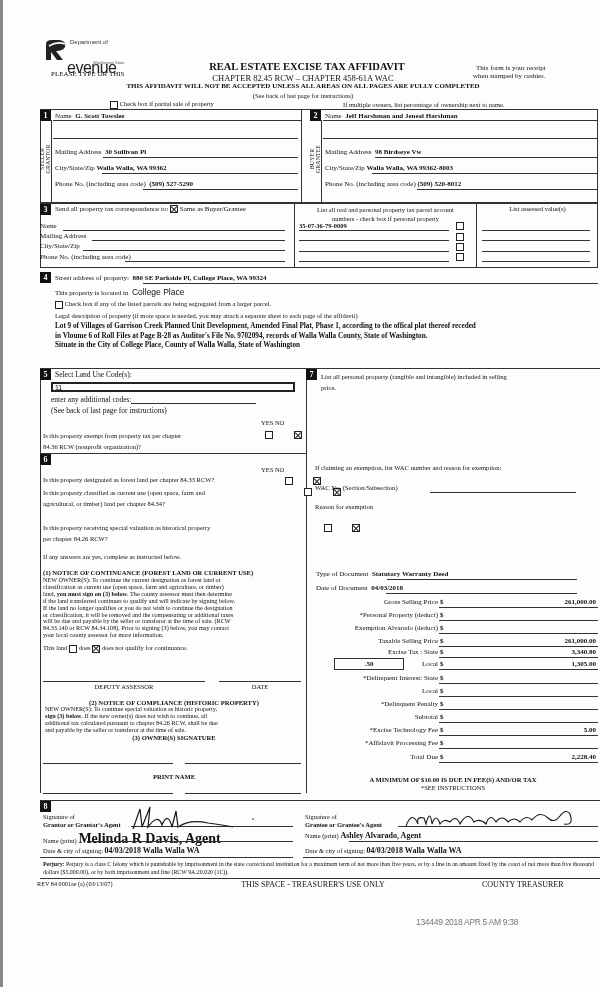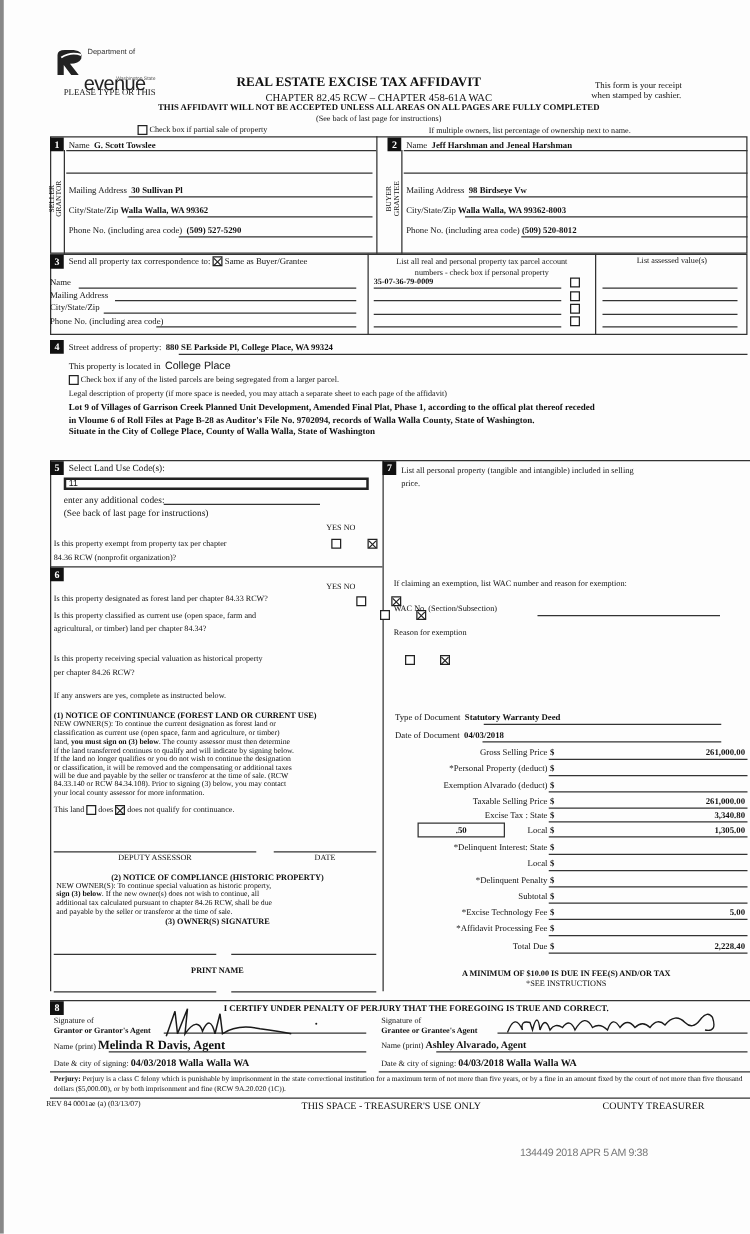--- a/index.html
+++ b/index.html
@@ -33,21 +33,21 @@
   <div class="abs" style="left:40px;top:38px;width:90px;height:28px;">
     <svg class="abs" style="left:0;top:0;" width="26" height="24" viewBox="0 0 26 24">
       <path d="M3 22 L3 6 Q3 2 9 2 L16 2 Q24 3 22 9 Q20 13 13 13 L20 22 L14 22 L8 14 L8 22 Z" fill="#222"></path>
       <path d="M6 8 Q14 3 22 6" stroke="#fff" stroke-width="1.5" fill="none"></path>
     </svg>
     <span class="abs sans" style="left:27px;top:1px;font-size:6px;color:#333;">Department of</span>
     <span class="abs sans" style="left:24px;top:6px;font-size:16px;color:#222;letter-spacing:-0.5px;line-height:16px;margin-top:16px;">evenue</span>
     <span class="abs sans" style="left:50px;top:22px;font-size:4px;color:#555;">Washington State</span>
   </div>
   <div class="abs" style="left:48px;top:70px;font-size:7px;">PLEASE TYPE OR THIS</div>
-  <div class="abs c b" style="left:164px;top:61px;width:240px;font-size:10.5px;">REAL ESTATE EXCISE TAX AFFIDAVIT</div>
+  <div class="abs c b" style="left:184px;top:61px;width:240px;font-size:10.5px;">REAL ESTATE EXCISE TAX AFFIDAVIT</div>
   <div class="abs c" style="left:180px;top:73px;width:240px;font-size:8.5px;">CHAPTER 82.45 RCW – CHAPTER 458-61A WAC</div>
   <div class="abs" style="left:473px;top:64px;font-size:7px;">This form is your receipt</div>
   <div class="abs" style="left:470px;top:72px;font-size:7px;">when stamped by cashier.</div>
   <div class="abs c b" style="left:60px;top:82px;width:480px;font-size:7px;">THIS AFFIDAVIT WILL NOT BE ACCEPTED UNLESS ALL AREAS ON ALL PAGES ARE FULLY COMPLETED</div>
   <div class="abs c" style="left:200px;top:92px;width:200px;font-size:6.5px;">(See back of last page for instructions)</div>
   <div class="abs" style="left:107px;top:100px;font-size:6.5px;white-space:nowrap;">
     <span class="cb"></span>
     <span>Check box if partial sale of property</span>
   </div>
   <div class="abs" style="left:340px;top:101px;font-size:6.5px;white-space:nowrap;">If multiple owners, list percentage of ownership next to name.</div>
@@ -290,34 +290,33 @@
       </div>
     </div>
   <div class="abs c b" style="left:331px;top:658px;width:70px;height:12px;border:1px solid #333;font-size:7px;line-height:10px;">.50</div>
 
   <div class="abs c b" style="left:305px;top:776px;width:290px;font-size:6.6px;">A MINIMUM OF $10.00 IS DUE IN FEE(S) AND/OR TAX</div>
   <div class="abs c" style="left:305px;top:784px;width:290px;font-size:6.6px;">*SEE INSTRUCTIONS</div>
 
   
   <div class="abs" style="left:37px;top:800px;width:560px;border-top:1px solid #333;"></div>
   <div class="num" style="left:37px;top:801px;">8</div>
-  <div class="abs c b" style="left:100px;top:803px;width:460px;font-size:7px;">I CERTIFY UNDER PENALTY OF PERJURY THAT THE FOREGOING IS TRUE AND CORRECT.</div>
   <div class="abs" style="left:40px;top:813px;font-size:6.5px;line-height:7.5px;"><span>Signature of</span><br><b>Grantor or Grantor's Agent</b></div>
   <div class="abs" style="left:128px;top:826px;width:162px;border-bottom:1px solid #333;"></div>
   <svg class="abs" style="left:125px;top:805px;" width="130" height="26" viewBox="0 0 130 26">
     <path d="M5 24 L12 4 L14 22 L22 2 L20 22 Q30 8 34 20 Q40 6 44 22 L48 6 L50 22 Q62 14 80 18 Q95 20 105 22" stroke="#1a1a1a" stroke-width="1.2" fill="none"></path>
     <circle cx="125" cy="14" r="0.8" fill="#1a1a1a"></circle>
   </svg>
   <div class="abs" style="left:302px;top:813px;font-size:6.5px;line-height:7.5px;"><span>Signature of</span><br><b>Grantee or Grantee's Agent</b></div>
   <div class="abs" style="left:395px;top:826px;width:200px;border-bottom:1px solid #333;"></div>
   <svg class="abs" style="left:395px;top:806px;" width="200" height="26" viewBox="0 0 200 26">
     <path d="M8 20 Q14 4 20 18 Q18 10 26 12 L28 18 Q32 2 34 18 Q38 6 42 18 Q46 12 52 16 Q58 8 62 18 Q70 4 76 16 Q82 12 88 18 Q92 6 98 16 Q104 8 110 16 Q116 10 122 16 Q128 8 134 14 Q142 4 150 12 Q156 18 162 10 Q168 2 172 8 Q176 20 166 18" stroke="#1a1a1a" stroke-width="1.1" fill="none"></path>
   </svg>
 
-  <div class="abs" style="left:40px;top:831px;white-space:nowrap;font-size:6.5px;"><span>Name (print)</span>&nbsp;<span class="b" style="font-size:10px;">Melinda R Davis, Agent</span></div>
+  <div class="abs" style="left:40px;top:831px;white-space:nowrap;font-size:6.5px;"><span>Name (print)</span>&nbsp;<span class="b" style="font-size:14px;">Melinda R Davis, Agent</span></div>
   <div class="abs" style="left:84px;top:841px;width:206px;border-bottom:1px solid #333;"></div>
   <div class="abs" style="left:302px;top:831px;white-space:nowrap;font-size:6.5px;"><span>Name (print)</span>&nbsp;<span class="b" style="font-size:8px;">Ashley Alvarado, Agent</span></div>
   <div class="abs" style="left:346px;top:841px;width:249px;border-bottom:1px solid #333;"></div>
 
   <div class="abs" style="left:40px;top:846px;white-space:nowrap;font-size:6.5px;"><span>Date &amp; city of signing:</span>&nbsp;<span class="b" style="font-size:8px;">04/03/2018 Walla Walla WA</span></div>
   <div class="abs" style="left:37px;top:857px;width:253px;border-bottom:1px solid #333;"></div>
   <div class="abs" style="left:302px;top:846px;white-space:nowrap;font-size:6.5px;"><span>Date &amp; city of signing:</span>&nbsp;<span class="b" style="font-size:8px;">04/03/2018  Walla Walla WA</span></div>
   <div class="abs" style="left:300px;top:857px;width:297px;border-bottom:1px solid #333;"></div>
 
   <div class="abs" style="left:40px;top:861px;width:556px;font-size:5.9px;line-height:7.5px;"><b>Perjury:</b> <span>Perjury is a class C felony which is punishable by imprisonment in the state correctional institution for a maximum term of not more than five years, or by a fine in an amount fixed by the court of not more than five thousand dollars ($5,000.00), or by both imprisonment and fine (RCW 9A.20.020 (1C)).</span></div>

